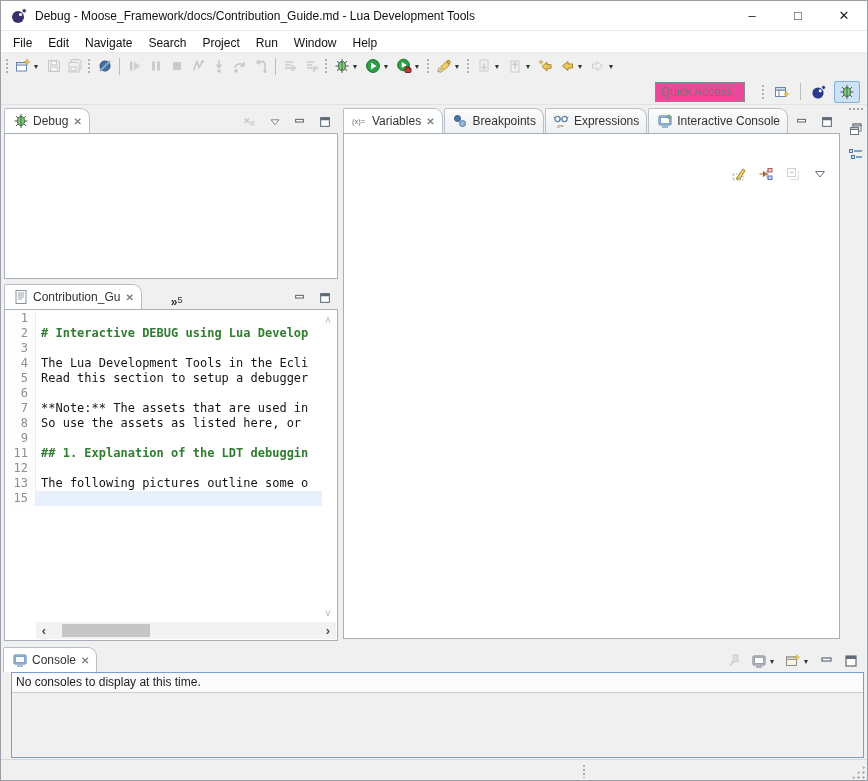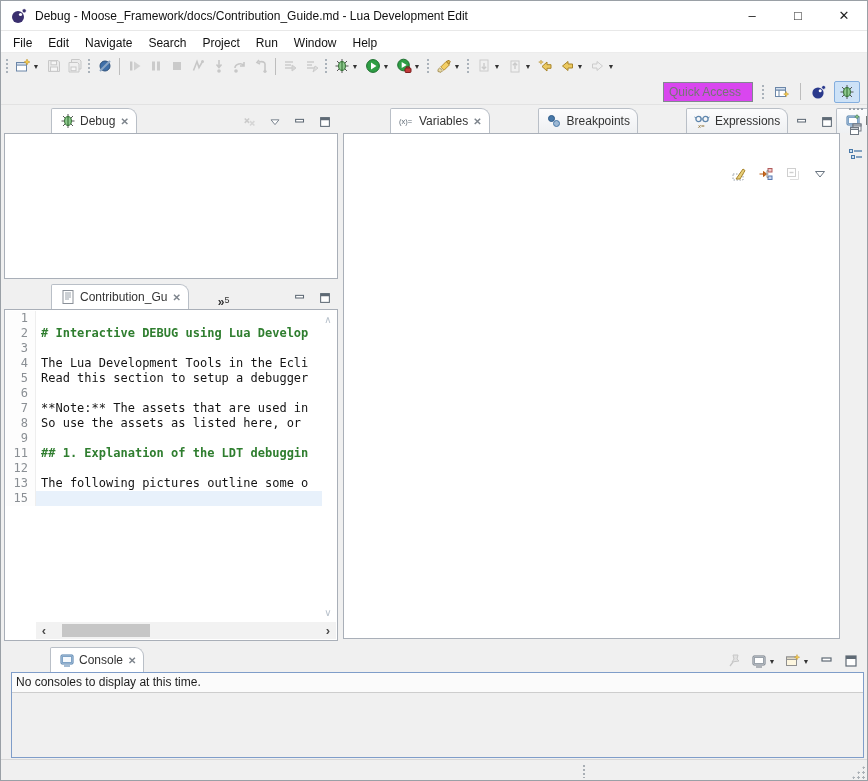--- a/index.html
+++ b/index.html
@@ -25,28 +25,28 @@
   .toolbar2 { height:26px; background:#f0f0f0; display:flex; align-items:center; justify-content:flex-end; padding-right:6px; border-bottom:1px solid #e2e2e2;}
   .tbtn { display:inline-flex; align-items:center; height:22px; padding:0 1px; margin:0 1px; border-radius:2px;}
   .ticon { width:17px; height:17px; display:inline-flex; align-items:center; justify-content:center;}
   .ticon svg { width:16px; height:16px; }
   .ticon.dis { opacity:.42; filter:grayscale(.9); }
   .drop { width:10px; font-size:7px; color:#333; display:inline-flex; align-items:center; justify-content:center; height:100%;}
   .tsep { width:1px; height:17px; background:#bdbdbd; margin:0 4px; }
   .thandle { width:4px; height:16px; margin:0 3px 0 2px;
     background-image:radial-gradient(#aab2ba 0.9px, transparent 1px);
     background-size:4px 4px; }
-  .qa-input { width:90px; height:20px; border:1px solid #828790; background:#d946ef; font-family:"Liberation Sans",sans-serif; font-size:12px; color:#333; padding:0 5px; margin-right:6px;}
+  .qa-input { width:90px; height:20px; border:1px solid #828790; background:#ec4899; font-family:"Liberation Sans",sans-serif; font-size:12px; color:#333; padding:0 5px; margin-right:14px;}
   .persp-btn { display:inline-flex; align-items:center; justify-content:center; width:26px; height:22px; border:1px solid transparent; border-radius:2px; margin:0 1px;}
   .persp-btn.selected { background:#cde2f7; border-color:#84aede; }
   
   .panel { position:absolute; }
   .tabbar { height:26px; display:flex; align-items:flex-end; position:relative;}
   .tab { display:inline-flex; align-items:center; height:25px; padding:0 7px; font-size:12px; color:#333;
-         border:1px solid #b9bfc7; border-bottom:none; border-radius:2px 9px 0 0; background:linear-gradient(#fcfcfd,#eef0f2); margin-right:1px; white-space:nowrap;margin-left:47px;}
+         border:1px solid #b9bfc7; border-bottom:none; border-radius:2px 9px 0 0; background:linear-gradient(#fcfcfd,#eef0f2); margin-right:1px; white-space:nowrap;}
   .tab.active { background:#fff; position:relative; z-index:2;}
   .tab .ticon { width:17px; height:16px; margin-right:4px;}
   .tab .closex { margin-left:5px; color:#7d848c; font-size:10px; font-weight:bold;}
   .panel-ctl { position:absolute; right:3px; top:4px; display:flex; align-items:center; gap:4px;}
   .panel-ctl .ticon svg{ width:14px; height:14px;}
   .pcontent { background:#fff; border:1px solid #a9afb8; position:absolute; left:0; right:0; bottom:0;}
   .overflow-tabs { display:inline-flex; align-items:flex-start; margin-left:28px; color:#333; font-weight:bold; font-size:12px; padding-top:3px;}
   .overflow-tabs sub { font-size:9px; font-weight:normal;}
   
   .ed-lines { position:absolute; top:1px; left:1px; right:15px; bottom:18px; overflow:hidden; font-family:"DejaVu Sans Mono", monospace; font-size:12px; line-height:15px;}
@@ -81,21 +81,21 @@
 <body>
 
 <div class="titlebar">
   <span class="app-icon ticon">
       <svg viewBox="0 0 16 16">
         <circle cx="7" cy="9" r="6" fill="#3a2f6e"></circle>
         <circle cx="13.2" cy="2.8" r="2.1" fill="#3a2f6e" stroke="#fff" stroke-width="0.7"></circle>
         <circle cx="9.5" cy="6.5" r="1.6" fill="#fff"></circle>
       </svg>
     </span>
-  <span class="title-text">Debug - Moose_Framework/docs/Contribution_Guide.md - Lua Development Edit</span>
+  <span class="title-text">Debug - Moose_Framework/docs/Contribution_Guide.md - Lua Development Tools</span>
   <div class="win-controls">
     <span class="win-btn">–</span>
     <span class="win-btn">□</span>
     <span class="win-btn">✕</span>
   </div>
 </div>
 
 <div class="menubar" id="menubar">
     <span class="menu-item">File</span>
     <span class="menu-item">Edit</span>

